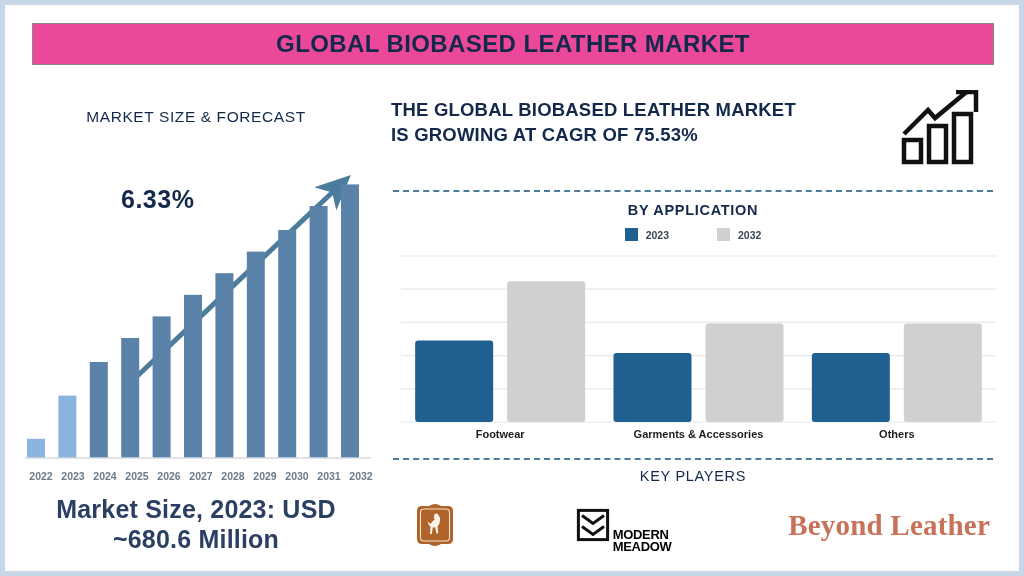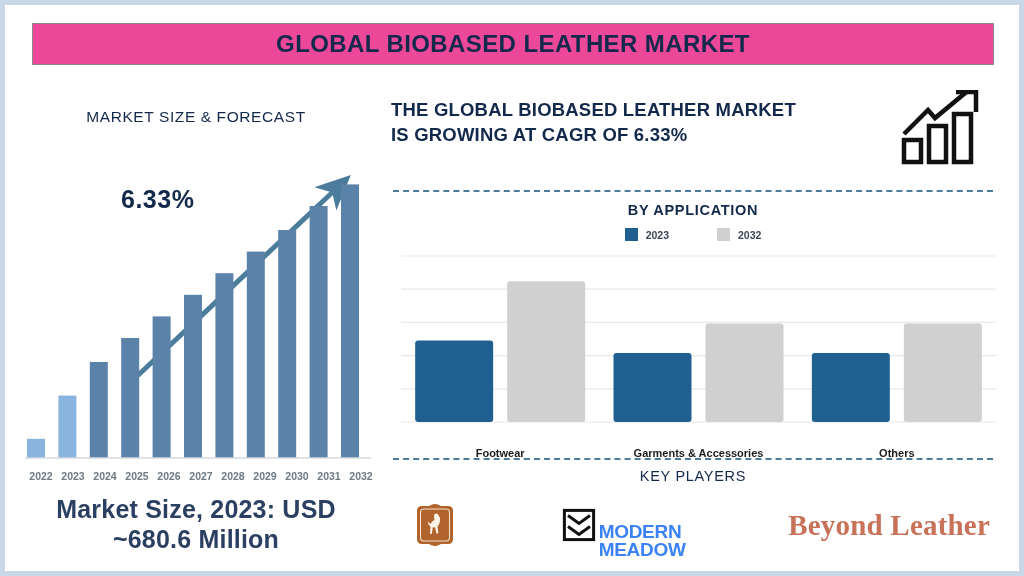--- a/index.html
+++ b/index.html
@@ -77,21 +77,21 @@
   .legend{
     position:absolute;left:10px;top:148px;width:600px;
     display:flex;justify-content:center;align-items:center;gap:48px;
   }
   .legend-item{display:flex;align-items:center;gap:8px;}
   .legend-swatch{width:13px;height:13px;display:inline-block;}
   .legend-text{font-size:10.5px;font-weight:bold;color:#3b4756;}
 
   .app-chart{position:absolute;left:18px;top:168px;width:595px;height:180px;}
   .cat-row{
-    position:absolute;left:18px;top:367px;width:595px;height:22px;
+    position:absolute;left:18px;top:348px;width:595px;height:22px;
     display:flex;
   }
   .cat-lbl{
     flex:1;text-align:center;font-size:11px;font-weight:bold;color:#1c1c1c;
   }
 
   .key-players-title{
     position:absolute;left:10px;top:388px;width:600px;text-align:center;
     font-size:14.5px;font-weight:normal;color:#13294b;letter-spacing:.7px;
   }
@@ -102,21 +102,21 @@
   }
   .logo{display:flex;align-items:center;}
 
   .bz-badge{width:48px;height:48px;}
   .bz-text{
     margin-left:8px;font-family:"Liberation Serif",serif;
     font-size:24px;color:#c49a5e;letter-spacing:1.2px;
   }
   .mm-icon{width:34px;height:34px;}
   .mm-text{
-    margin-left:3px;font-size:19px;font-weight:bold;color:#3b82f6;
+    margin-left:3px;font-size:13px;font-weight:bold;color:#000000;
     line-height:.96;letter-spacing:-.3px;margin-top:32px;
   }
   .bl-text{
     font-family:"Liberation Serif",serif;font-weight:bold;
     font-size:29px;color:#c8725a;letter-spacing:.2px;
   }
 </style>
 </head>
 <body>
 
@@ -175,21 +175,21 @@
     <div class="market-size">
       <div>Market Size, 2023: USD</div>
       <div>~680.6 Million</div>
     </div>
   </div>
 
   <div class="right-panel">
 
     <div class="headline">
       <div>THE GLOBAL BIOBASED LEATHER MARKET</div>
-      <div>IS GROWING AT CAGR OF 6.33%</div>
+      <div>IS GROWING AT CAGR OF 75.53%</div>
     </div>
 
     <svg class="headline-icon" viewBox="0 0 100 75">
       <rect x="6" y="50" width="17" height="22" fill="none" stroke="#111" stroke-width="4.5"></rect>
       <rect x="31" y="36" width="17" height="36" fill="none" stroke="#111" stroke-width="4.5"></rect>
       <rect x="56" y="24" width="17" height="48" fill="none" stroke="#111" stroke-width="4.5"></rect>
       <path d="M6 44 L30 20 L37 28 L72 -1" fill="none" stroke="#111" stroke-width="4.5"></path>
       <path d="M58 2 L78 2 L78 22" fill="none" stroke="#111" stroke-width="4.5"></path>
     </svg>
 

